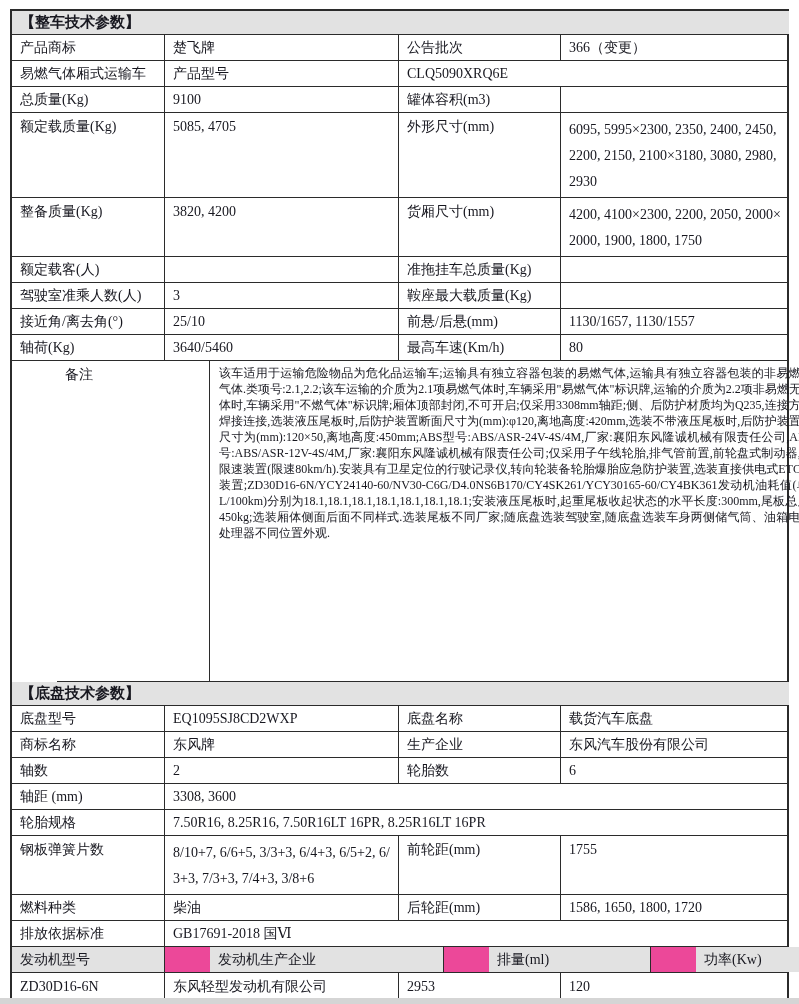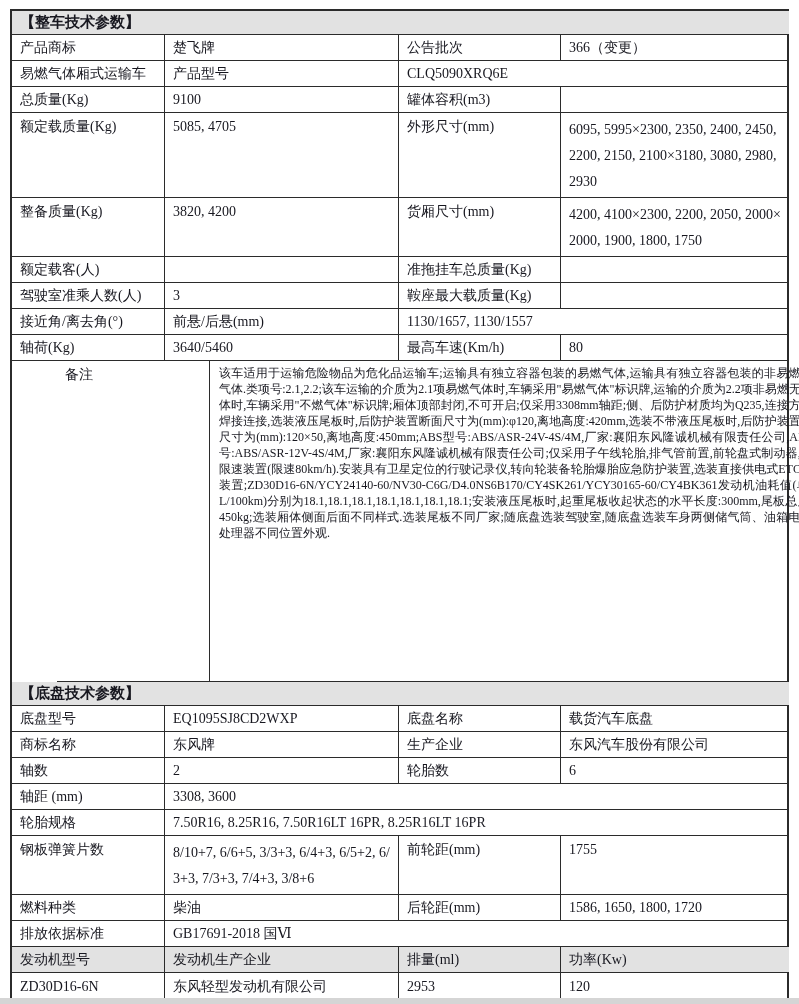--- a/index.html
+++ b/index.html
@@ -43,21 +43,21 @@
   .remarks-row{min-height:320px;margin-left:45px;}
   .remarks-text{
     display:block;
     grid-column:2/5;
     word-break:break-all;
     text-align:justify;
     line-height:16px;
     padding:4px 9px;
     font-size:12px;
   }
-  .eng-head{background:#ec4899;}
+  .eng-head{background:#ec4899;gap:45px;}
   .eng-head .cell{background:#e2e2e2;}
   .eng-block{min-height:48px;}
   .eng-cell{display:flex;flex-direction:column;justify-content:flex-start;align-items:flex-start;padding-top:3px;}
   .eng-line{display:block;line-height:22px;font-size:14px;}
   .bottom-strip{position:absolute;left:0;right:0;bottom:0;height:6px;background:#d5d5d5;}
 </style>
 </head>
 <body>
 
 <div class="page">
@@ -110,20 +110,21 @@
 
     <div class="row">
       <div class="cell">驾驶室准乘人数(人)</div>
       <div class="cell">3</div>
       <div class="cell">鞍座最大载质量(Kg)</div>
       <div class="cell"></div>
     </div>
 
     <div class="row">
       <div class="cell">接近角/离去角(°)</div>
+      <div class="cell">25/10</div>
       <div class="cell">前悬/后悬(mm)</div>
       <div class="cell">1130/1657, 1130/1557</div>
     </div>
 
     <div class="row">
       <div class="cell">轴荷(Kg)</div>
       <div class="cell">3640/5460</div>
       <div class="cell">最高车速(Km/h)</div>
       <div class="cell">80</div>
     </div>

